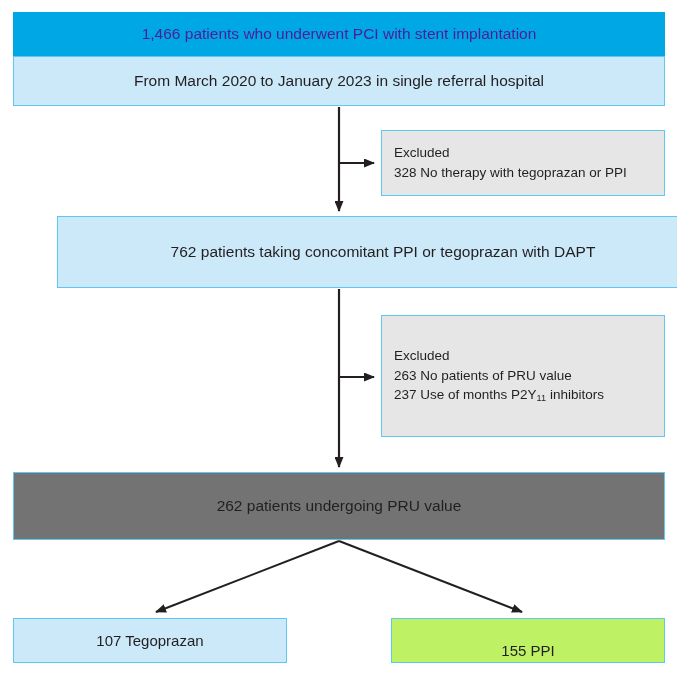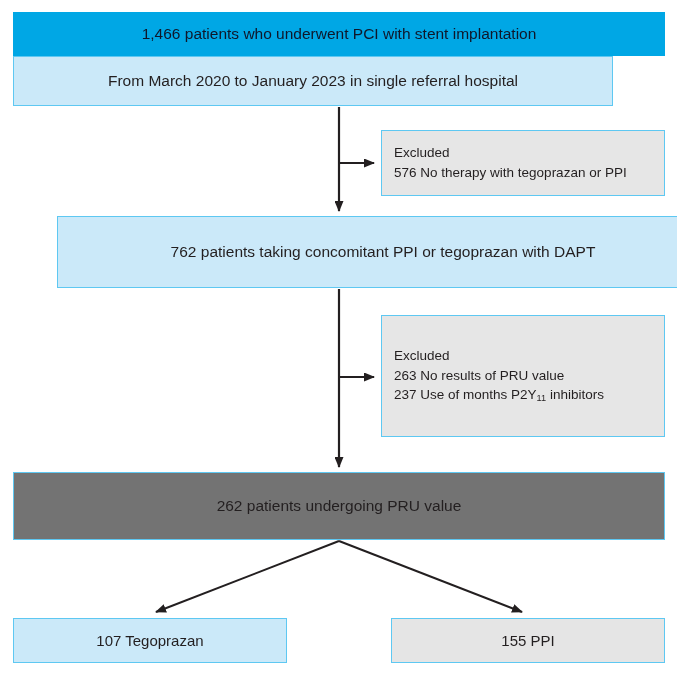--- a/index.html
+++ b/index.html
@@ -32,27 +32,27 @@
     text-align: center;
     line-height: 1.45;
   }
   .box-header {
     left: 13px;
     top: 12px;
     width: 652px;
     height: 44px;
     background: #00a7e5;
     border: 1px solid #00a7e5;
-    color: #0f172a;
+    color: #4c1d95;
     font-size: 15.5px;
   }
   .box-sub {
     left: 13px;
     top: 56px;
-    width: 600px;
+    width: 652px;
     height: 50px;
     background: #cbe9f9;
     border: 1px solid #5ec8f2;
     font-size: 15.5px;
   }
   .box-cohort2 {
     left: 13px;
     top: 216px;
     width: 652px;
     height: 72px;
@@ -103,23 +103,24 @@
     height: 45px;
     background: #cbe9f9;
     border: 1px solid #5ec8f2;
     font-size: 15px;
   }
   .box-out-right {
     left: 391px;
     top: 618px;
     width: 274px;
     height: 45px;
-    background: #e5e5e5;
+    background: #bef264;
     border: 1px solid #5ec8f2;
     font-size: 15px;
+    justify-content: flex-end;
   }
   .line { display: block; }
   .indent-1 { padding-left: 22px; }
   sub {
     font-size: 0.68em;
     vertical-align: -0.22em;
   }
   svg.arrows {
     position: absolute;
     left: 0;
@@ -156,30 +157,30 @@
   <div class="box box-header">
     <span class="line">1,466 patients who underwent PCI with stent implantation</span>
   </div>
 
   <div class="box box-sub">
     <span class="line">From March 2020 to January 2023 in single referral hospital</span>
   </div>
 
   <div class="box box-excl1">
     <span class="line">Excluded</span>
-    <span class="line"><span>576</span>&nbsp;<span>No therapy with tegoprazan or PPI</span></span>
+    <span class="line"><span>328</span>&nbsp;<span>No therapy with tegoprazan or PPI</span></span>
   </div>
 
   <div class="box box-cohort2">
     <span class="line">762 patients taking concomitant PPI or tegoprazan with DAPT</span>
   </div>
 
   <div class="box box-excl2">
     <span class="line">Excluded</span>
-    <span class="line"><span>263</span>&nbsp;<span>No results of PRU value</span></span>
+    <span class="line"><span>263</span>&nbsp;<span>No patients of PRU value</span></span>
     <span class="line"><span>237</span>&nbsp;<span>Use of months P2Y</span><sub>11</sub><span> inhibitors</span></span>
   </div>
 
   <div class="box box-cohort3">
     <span class="line">262 patients undergoing PRU value</span>
   </div>
 
   <div class="box box-out-left">
     <span class="line">107 Tegoprazan</span>
   </div>

